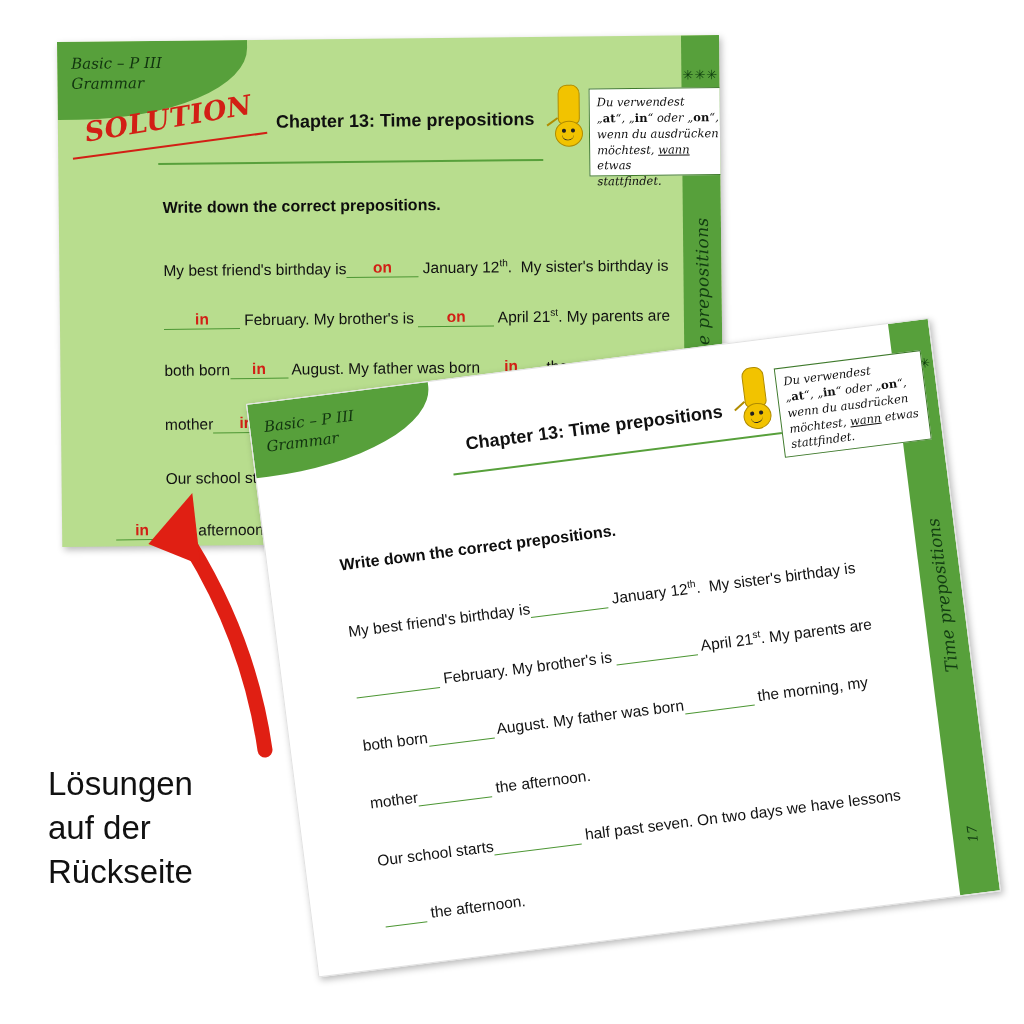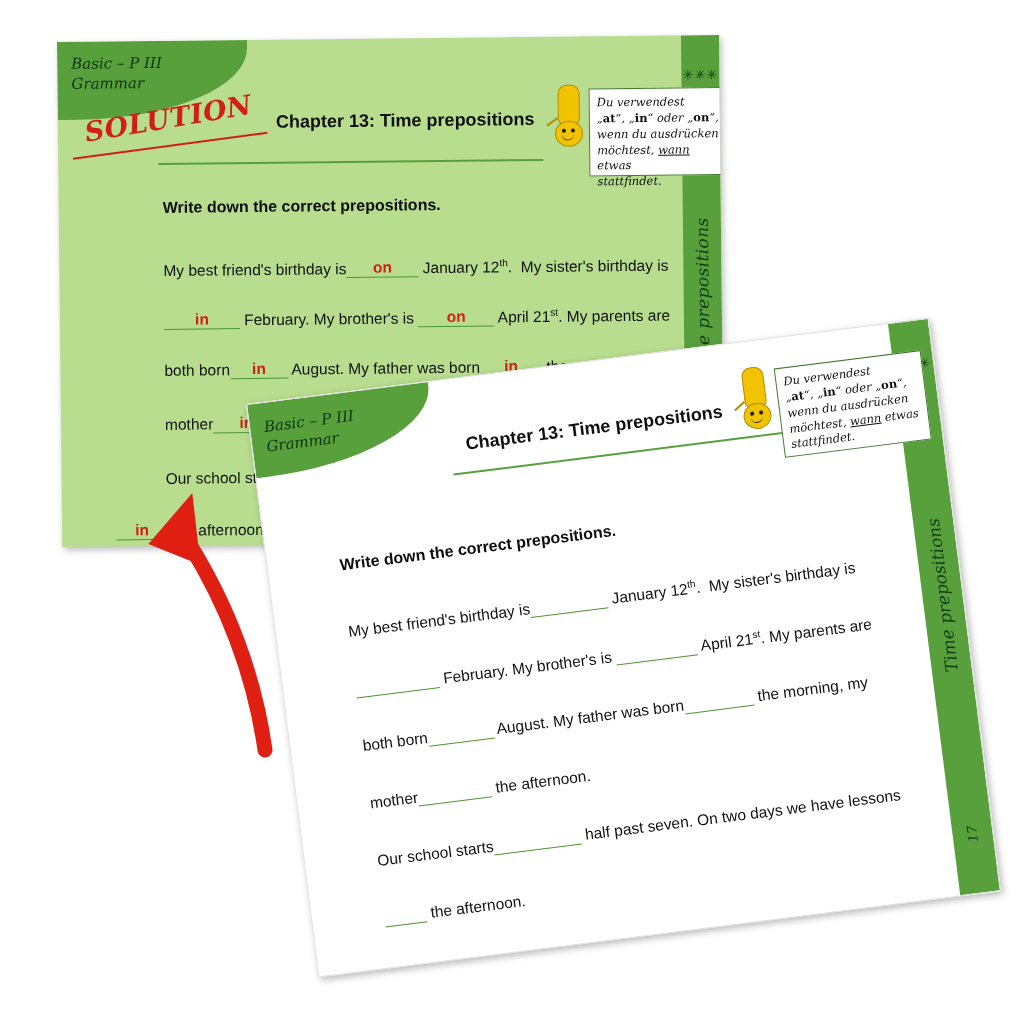--- a/index.html
+++ b/index.html
@@ -401,14 +401,17 @@
       <span class="blank-empty" style="width:42px; height:15px;"></span><span> the afternoon.</span>
     </div>
 
   </div>
 
   <svg id="arrow-annotation" viewBox="0 0 210 310">
     <path d="M 145 300 C 135 230, 110 160, 70 95" stroke="#e01f13" stroke-width="15" fill="none" stroke-linecap="round"></path>
     <polygon points="62,42 92,108 36,104" fill="#e01f13" transform="rotate(18 64 75)"></polygon>
   </svg>
 
+  <div id="caption">Lösungen
+auf der
+Rückseite</div>
 
 </div>
 
 </body></html>

